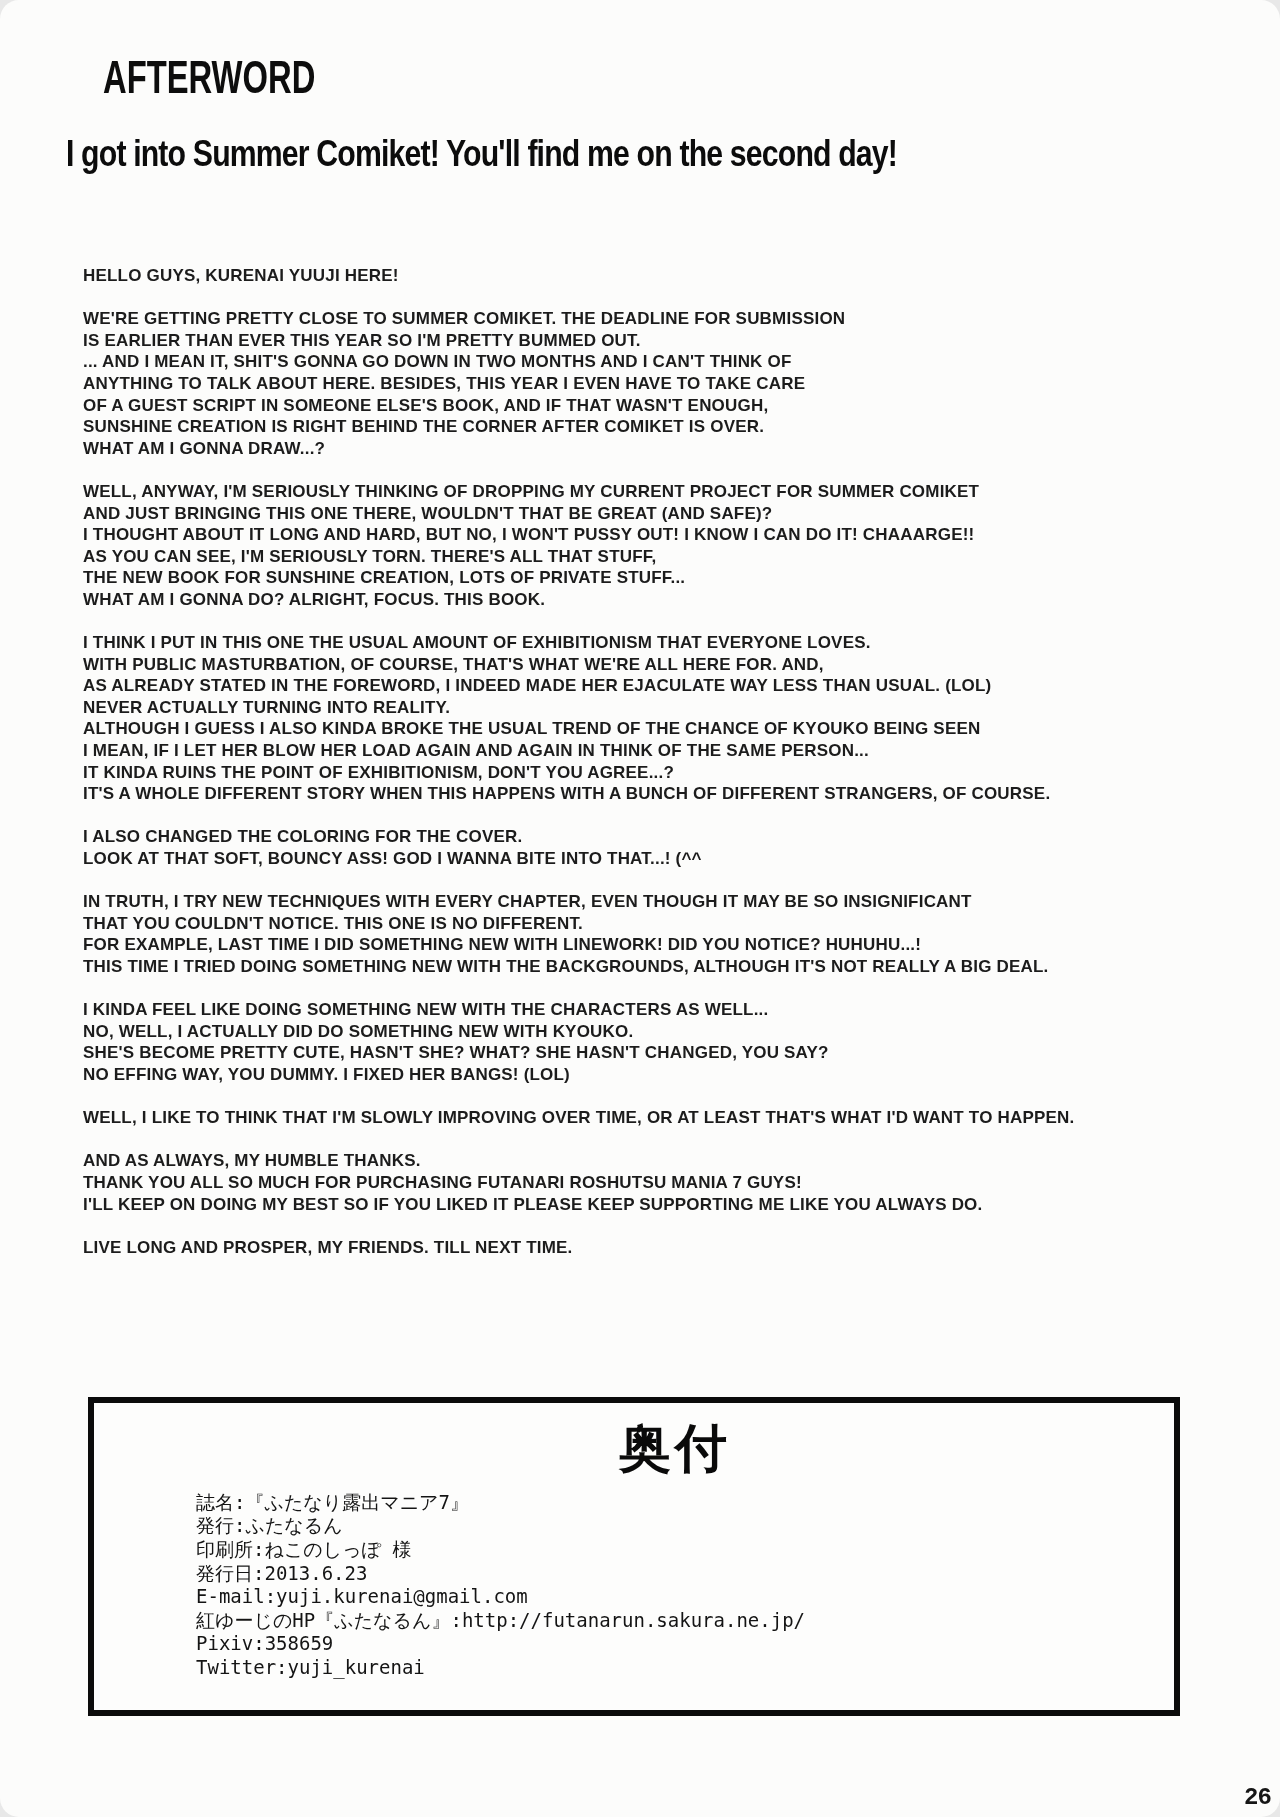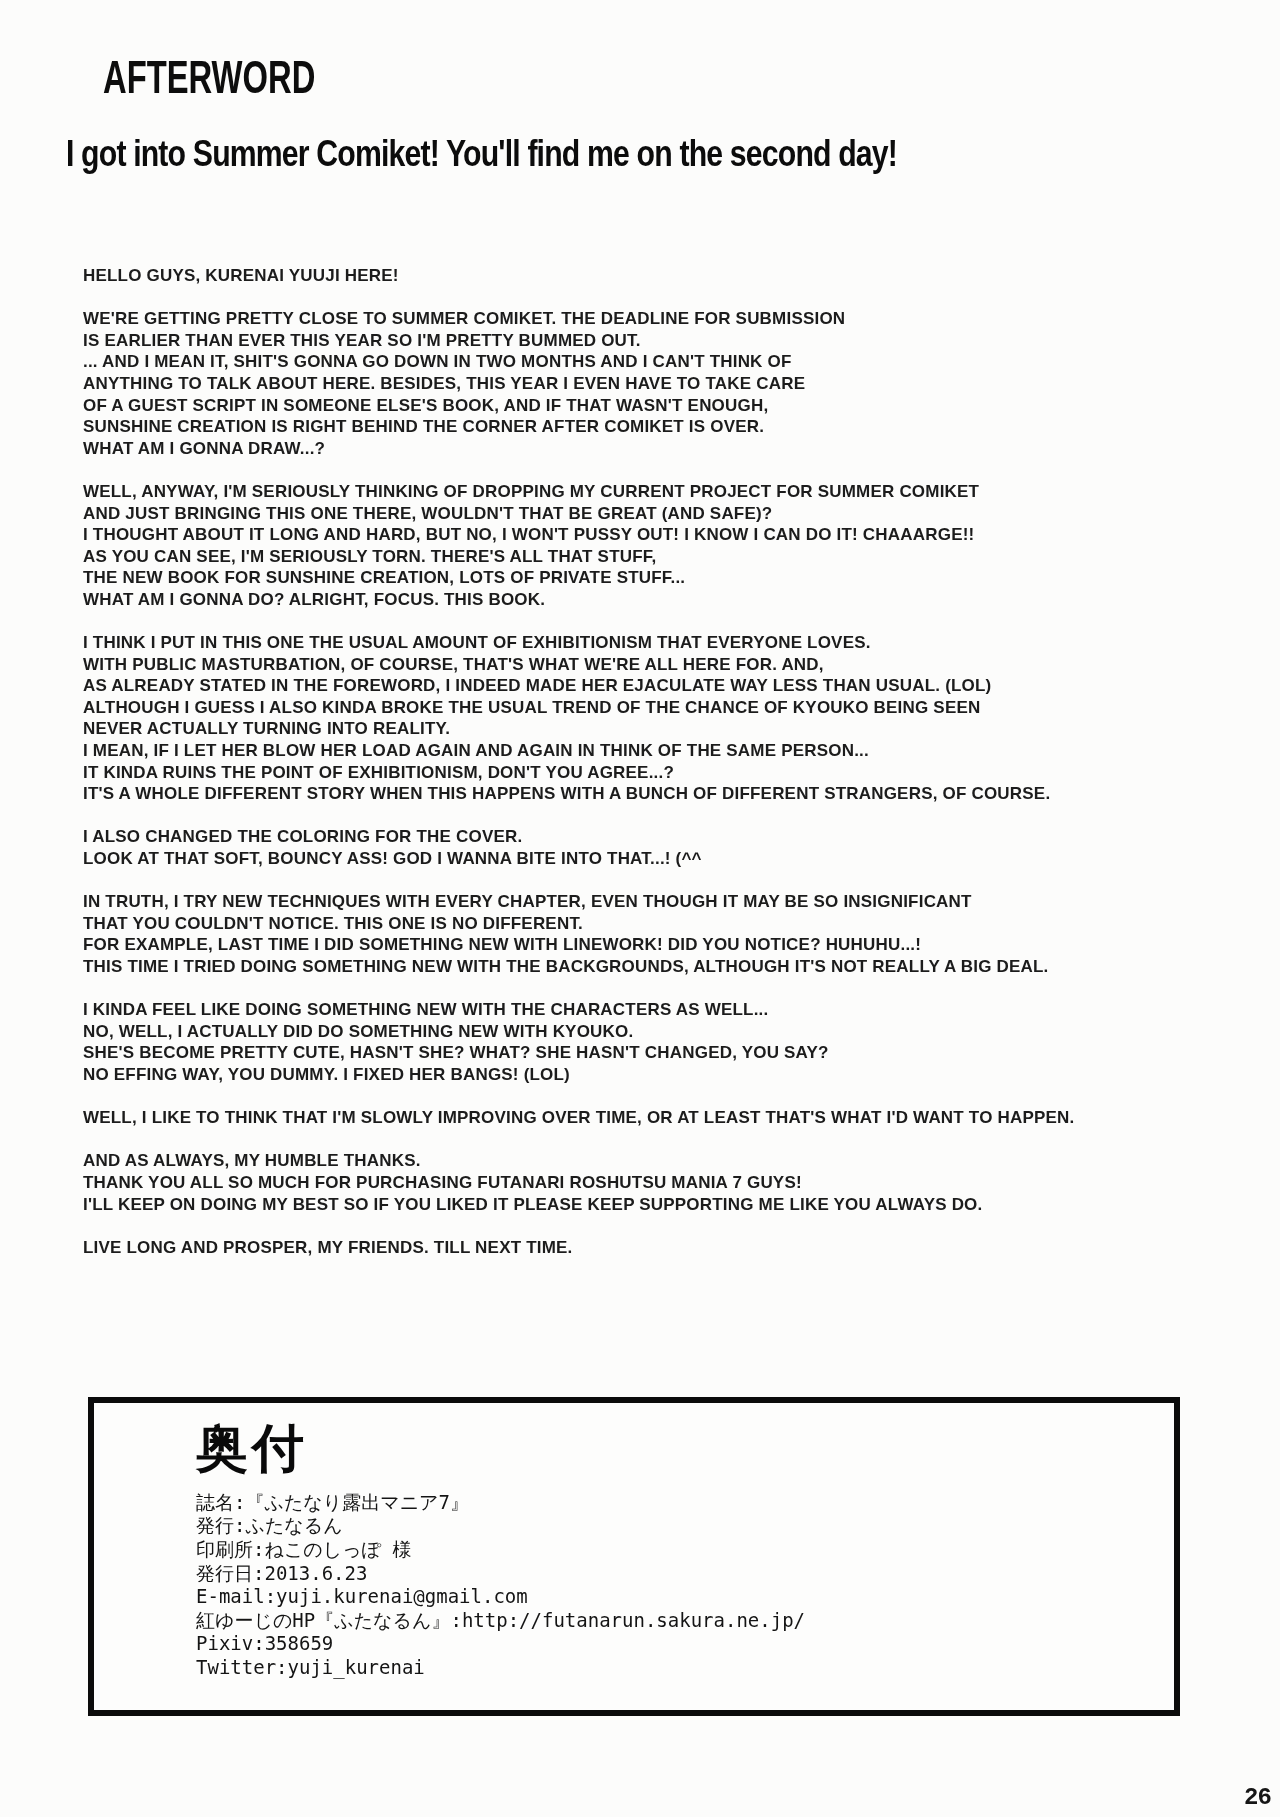--- a/index.html
+++ b/index.html
@@ -8,20 +8,21 @@
     background: #e8e8e8;
   }
   .page {
     position: relative;
     width: 1280px;
     height: 1817px;
     background: #fcfcfb;
     overflow: hidden;
     font-family: "Liberation Sans", sans-serif;
     color: #121212;
+    border-radius: 19px;
   }
   .afterword-header {
     position: absolute;
     left: 103px;
     top: 52px;
     font-size: 42px;
     font-weight: bold;
     letter-spacing: 0px;
     transform: scaleX(0.78) scaleY(1.08);
     transform-origin: left top;
@@ -66,20 +67,21 @@
   .colophon-inner {
     padding: 16px 20px 0 102px;
   }
   .colophon-title {
     font-size: 52px;
     font-weight: bold;
     line-height: 1.15;
     color: #0a0a0a;
     font-family: "DejaVu Sans", sans-serif;
     letter-spacing: 4px;
+    text-align: center;
   }
   .colophon-lines {
     margin-top: 12px;
     font-family: "DejaVu Sans Mono", "Liberation Mono", monospace;
     font-size: 19px;
     line-height: 23.6px;
     color: #141414;
   }
   .colophon-line { white-space: pre; }
   .page-number {
@@ -120,22 +122,22 @@
         <div class="line">AND JUST BRINGING THIS ONE THERE, WOULDN'T THAT BE GREAT (AND SAFE)?</div>
         <div class="line">I THOUGHT ABOUT IT LONG AND HARD, BUT NO, I WON'T PUSSY OUT! I KNOW I CAN DO IT! CHAAARGE!!</div>
         <div class="line">AS YOU CAN SEE, I'M SERIOUSLY TORN. THERE'S ALL THAT STUFF,</div>
         <div class="line">THE NEW BOOK FOR SUNSHINE CREATION, LOTS OF PRIVATE STUFF...</div>
         <div class="line">WHAT AM I GONNA DO? ALRIGHT, FOCUS. THIS BOOK.</div>
       </div>
       <div class="para">
         <div class="line">I THINK I PUT IN THIS ONE THE USUAL AMOUNT OF EXHIBITIONISM THAT EVERYONE LOVES.</div>
         <div class="line">WITH PUBLIC MASTURBATION, OF COURSE, THAT'S WHAT WE'RE ALL HERE FOR. AND,</div>
         <div class="line">AS ALREADY STATED IN THE FOREWORD, I INDEED MADE HER EJACULATE WAY LESS THAN USUAL. (LOL)</div>
+        <div class="line">NEVER ACTUALLY TURNING INTO REALITY.</div>
         <div class="line">ALTHOUGH I GUESS I ALSO KINDA BROKE THE USUAL TREND OF THE CHANCE OF KYOUKO BEING SEEN</div>
-        <div class="line">NEVER ACTUALLY TURNING INTO REALITY.</div>
         <div class="line">I MEAN, IF I LET HER BLOW HER LOAD AGAIN AND AGAIN IN THINK OF THE SAME PERSON...</div>
         <div class="line">IT KINDA RUINS THE POINT OF EXHIBITIONISM, DON'T YOU AGREE...?</div>
         <div class="line">IT'S A WHOLE DIFFERENT STORY WHEN THIS HAPPENS WITH A BUNCH OF DIFFERENT STRANGERS, OF COURSE.</div>
       </div>
       <div class="para">
         <div class="line">I ALSO CHANGED THE COLORING FOR THE COVER.</div>
         <div class="line">LOOK AT THAT SOFT, BOUNCY ASS! GOD I WANNA BITE INTO THAT...! (^^</div>
       </div>
       <div class="para">
         <div class="line">IN TRUTH, I TRY NEW TECHNIQUES WITH EVERY CHAPTER, EVEN THOUGH IT MAY BE SO INSIGNIFICANT</div>

